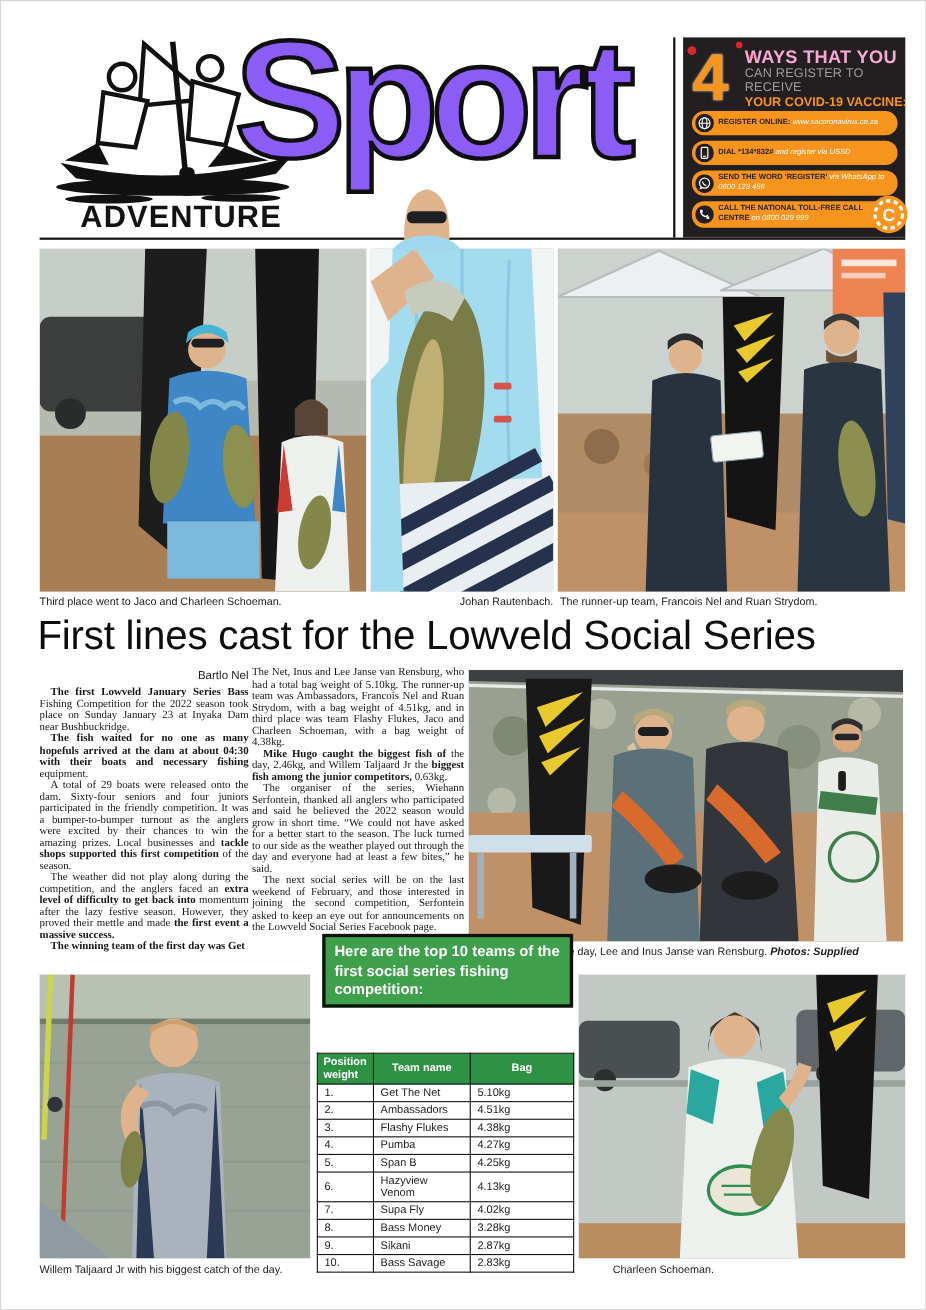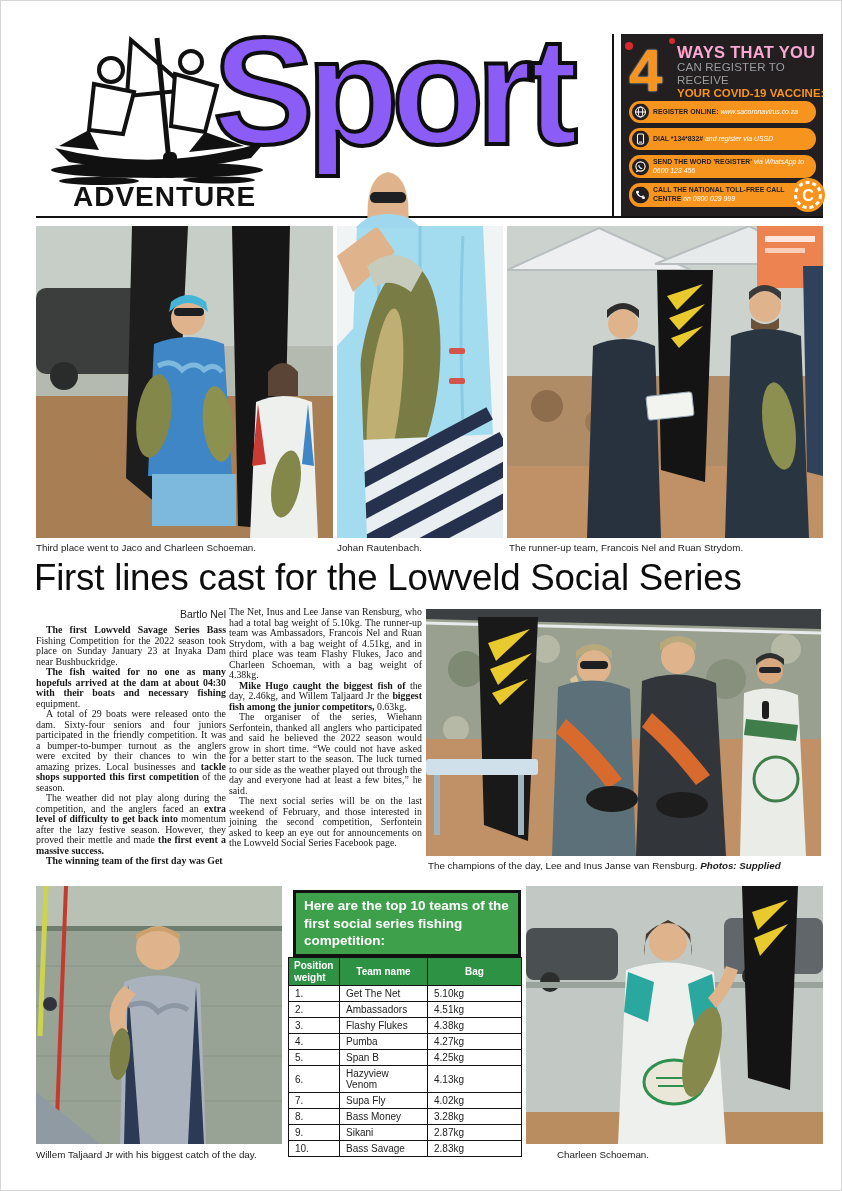--- a/index.html
+++ b/index.html
@@ -40,37 +40,37 @@
   .photo { position:absolute; overflow:hidden; background:#c9cec9; }
   .p1 { left:35px;  top:225px; width:297px; height:312px; }
   .p2 { left:336px; top:225px; width:166px; height:312px; }
   .p3 { left:506px; top:225px; width:316px; height:312px; }
   .p4 { left:425px; top:608px; width:395px; height:247px; }
   .p5 { left:35px;  top:885px; width:246px; height:258px; }
   .p6 { left:525px; top:885px; width:297px; height:258px; }
   .head-cutout { position:absolute; left:355px; top:157px; width:64px; height:70px; z-index:5; }
   .caption { position:absolute; font-size:9.8px; color:#1b1b1b; }
   .cap-tl { left:35px;  top:541px; }
-  .cap-tm { left:336px; top:541px; width:166px; text-align:left; }
+  .cap-tm { left:336px; top:541px; width:166px; text-align:right; }
   .cap-tr { left:508px; top:541px; }
   .cap-art { left:427px; top:859px; width:393px; }
   .cap-art .credit { font-weight:bold; font-style:italic; }
   .cap-bl { left:35px;  top:1148px; }
   .cap-br { left:556px; top:1148px; }
   
   .headline { position:absolute; left:33px; top:556px; width:792px; font-size:37px; font-weight:normal; letter-spacing:-.2px; color:#0d0d0d; transform:scaleX(.99); transform-origin:left; white-space:nowrap; }
   .byline { position:absolute; left:35px; top:607px; width:190px; text-align:right; font-size:10.5px; color:#222; }
   .col { position:absolute; font-family:"Liberation Serif", serif; font-size:9.9px; line-height:10.5px; text-align:justify; color:#161616; }
   .col1 { left:35px;  top:624px; width:190px; height:252px; }
   .col2 { left:228px; top:606px; width:193px; height:284px; }
   .para { text-indent:10px; }
   .para.no-indent { text-indent:0; }
   .para .b { font-weight:bold; }
   
-  .tbl-title { position:absolute; left:292px; top:889px; width:228px; min-height:50px; background:#3fa04c; border:3px solid #111; color:#fff; font-weight:bold; font-size:13.5px; line-height:1.3; padding:4px 8px; }
+  .tbl-title { position:absolute; left:292px; top:848px; width:228px; min-height:50px; background:#3fa04c; border:3px solid #111; color:#fff; font-weight:bold; font-size:13.5px; line-height:1.3; padding:4px 8px; }
   .results { position:absolute; left:287px; top:956px; width:234px; border-collapse:collapse; font-size:10px; }
   .results th { background:#2e9245; color:#fff; font-weight:bold; border:1.5px solid #111; padding:2px 5px; text-align:center; line-height:1.15; }
   .results th:first-child { text-align:left; width:51px; }
   .results th:nth-child(2) { width:88px; }
   .results td { border:1.5px solid #111; padding:2px 6px; height:15px; background:#fff; color:#222; }
 </style>
 </head>
 <body>
 
 <div class="page">
@@ -255,21 +255,21 @@
     </svg>
   </div>
 
   <div class="caption cap-tl">Third place went to Jaco and Charleen Schoeman.</div>
   <div class="caption cap-tm">Johan Rautenbach.</div>
   <div class="caption cap-tr">The runner-up team, Francois Nel and Ruan Strydom.</div>
 
   <h1 class="headline">First lines cast for the Lowveld Social Series</h1>
   <div class="byline">Bartlo Nel</div>
   <div class="col col1">
-      <p class="para"><span class="b">The first Lowveld Savage Series Bass</span><span> Fishing Competition for the 2022 season took place on Sunday January 23 at Inyaka Dam near Bushbuckridge.</span></p>
+      <p class="para"><span class="b">The first Lowveld January Series Bass</span><span> Fishing Competition for the 2022 season took place on Sunday January 23 at Inyaka Dam near Bushbuckridge.</span></p>
       <p class="para"><span class="b">The fish waited for no one as many hopefuls arrived at the dam at about 04:30 with their boats and necessary fishing</span><span> equipment.</span></p>
       <p class="para"><span>A total of 29 boats were released onto the dam. Sixty-four seniors and four juniors participated in the friendly competition. It was a bumper-to-bumper turnout as the anglers were excited by their chances to win the amazing prizes. Local businesses and </span><span class="b">tackle shops supported this first competition</span><span> of the season.</span></p>
       <p class="para"><span>The weather did not play along during the competition, and the anglers faced an </span><span class="b">extra level of difficulty to get back into</span><span> momentum after the lazy festive season. However, they proved their mettle and made </span><span class="b">the first event a massive success.</span></p>
       <p class="para"><span class="b">The winning team of the first day was Get</span></p>
     </div>
   <div class="col col2">
       <p class="para no-indent"><span>The Net, Inus and Lee Janse van Rensburg, who had a total bag weight of 5.10kg. The runner-up team was Ambassadors, Francois Nel and Ruan Strydom, with a bag weight of 4.51kg, and in third place was team Flashy Flukes, Jaco and Charleen Schoeman, with a bag weight of 4.38kg.</span></p>
       <p class="para"><span class="b">Mike Hugo caught the biggest fish of</span><span> the day, 2.46kg, and Willem Taljaard Jr the </span><span class="b">biggest fish among the junior competitors,</span><span> 0.63kg.</span></p>
       <p class="para"><span>The organiser of the series, Wiehann Serfontein, thanked all anglers who participated and said he believed the 2022 season would grow in short time. “We could not have asked for a better start to the season. The luck turned to our side as the weather played out through the day and everyone had at least a few bites,” he said.</span></p>
       <p class="para"><span>The next social series will be on the last weekend of February, and those interested in joining the second competition, Serfontein asked to keep an eye out for announcements on the Lowveld Social Series Facebook page.</span></p>

